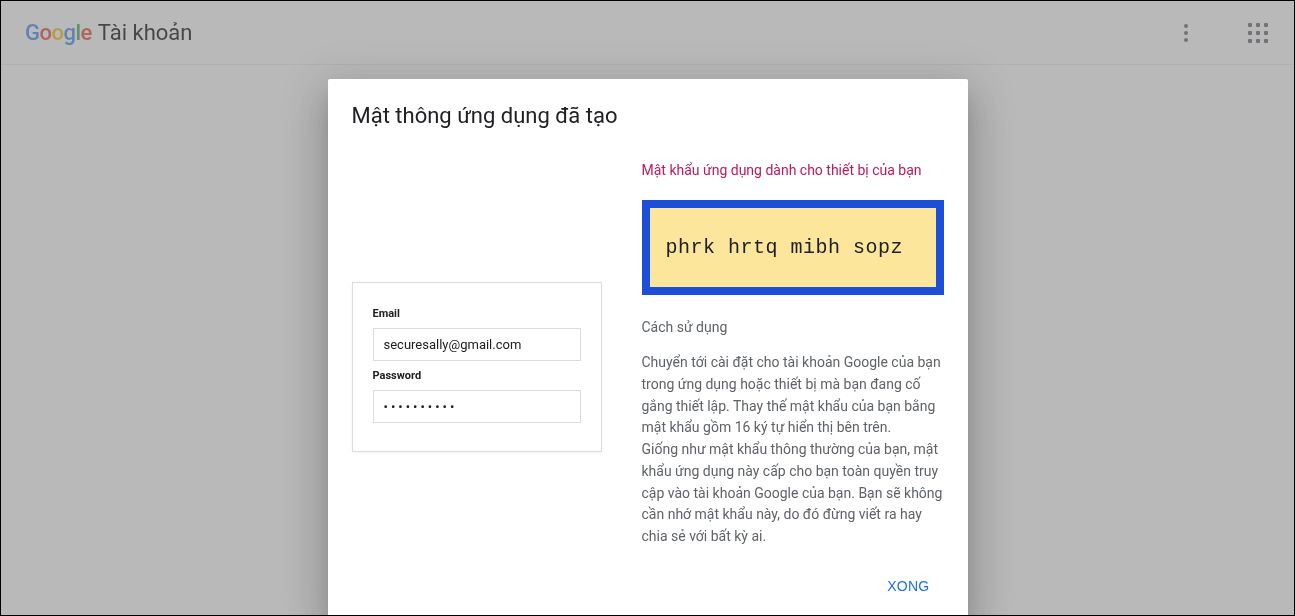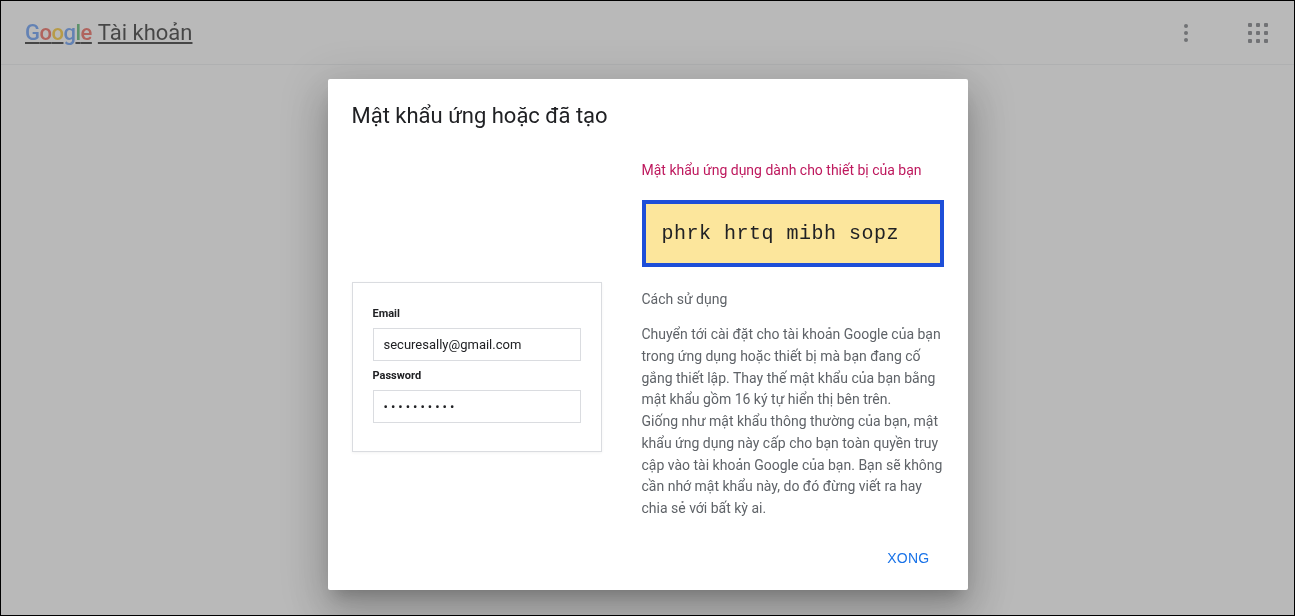--- a/index.html
+++ b/index.html
@@ -21,21 +21,20 @@
       display: flex;
       align-items: center;
       justify-content: space-between;
       padding: 0 16px 0 24px;
       border-bottom: 1px solid #e8eaed;
     }
     .header-left {
       display: flex;
       align-items: center;
       gap: 6px;
-      text-decoration: underline;
     }
     .google-logo {
       font-size: 22px;
       font-weight: 500;
       letter-spacing: -0.5px;
     }
     .g-blue { color: #4285F4; }
     .g-red { color: #EA4335; }
     .g-yellow { color: #FBBC05; }
     .g-green { color: #34A853; }
@@ -155,23 +154,23 @@
       color: #5f6368;
       font-size: 14px;
       line-height: 1.55;
     }
     .right-heading {
       color: #be185d;
       font-size: 14px;
       margin-bottom: 18px;
     }
     .password-box {
-      border: 4px solid #1d4ed8;
+      border: 8px solid #1d4ed8;
       background: #FCE69C;
-      padding: 14px 16px;
+      padding: 24px 16px;
       margin-bottom: 22px;
     }
     .password-value {
       font-family: 'Courier New', monospace;
       font-size: 20px;
       color: #202124;
       letter-spacing: 0.5px;
     }
     .right-subhead {
       margin-bottom: 14px;
@@ -227,21 +226,21 @@
             <span></span>
         </div>
       </div>
     </div>
   </div>
   <div class="content-area"></div>
 </div>
 
 <div class="overlay">
   <div class="dialog">
-    <h1 class="dialog-title">Mật khẩu ứng hoặc đã tạo</h1>
+    <h1 class="dialog-title">Mật thông ứng dụng đã tạo</h1>
     <div class="dialog-body">
       <div class="left-col">
         <div class="device-card">
           <div class="field-group">
             <label class="field-label">Email</label>
             <input class="field-input" type="text" value="securesally@gmail.com" style="">
           </div>
           <div class="field-group">
             <label class="field-label">Password</label>
             <div class="password-dots">••••••••••</div>

